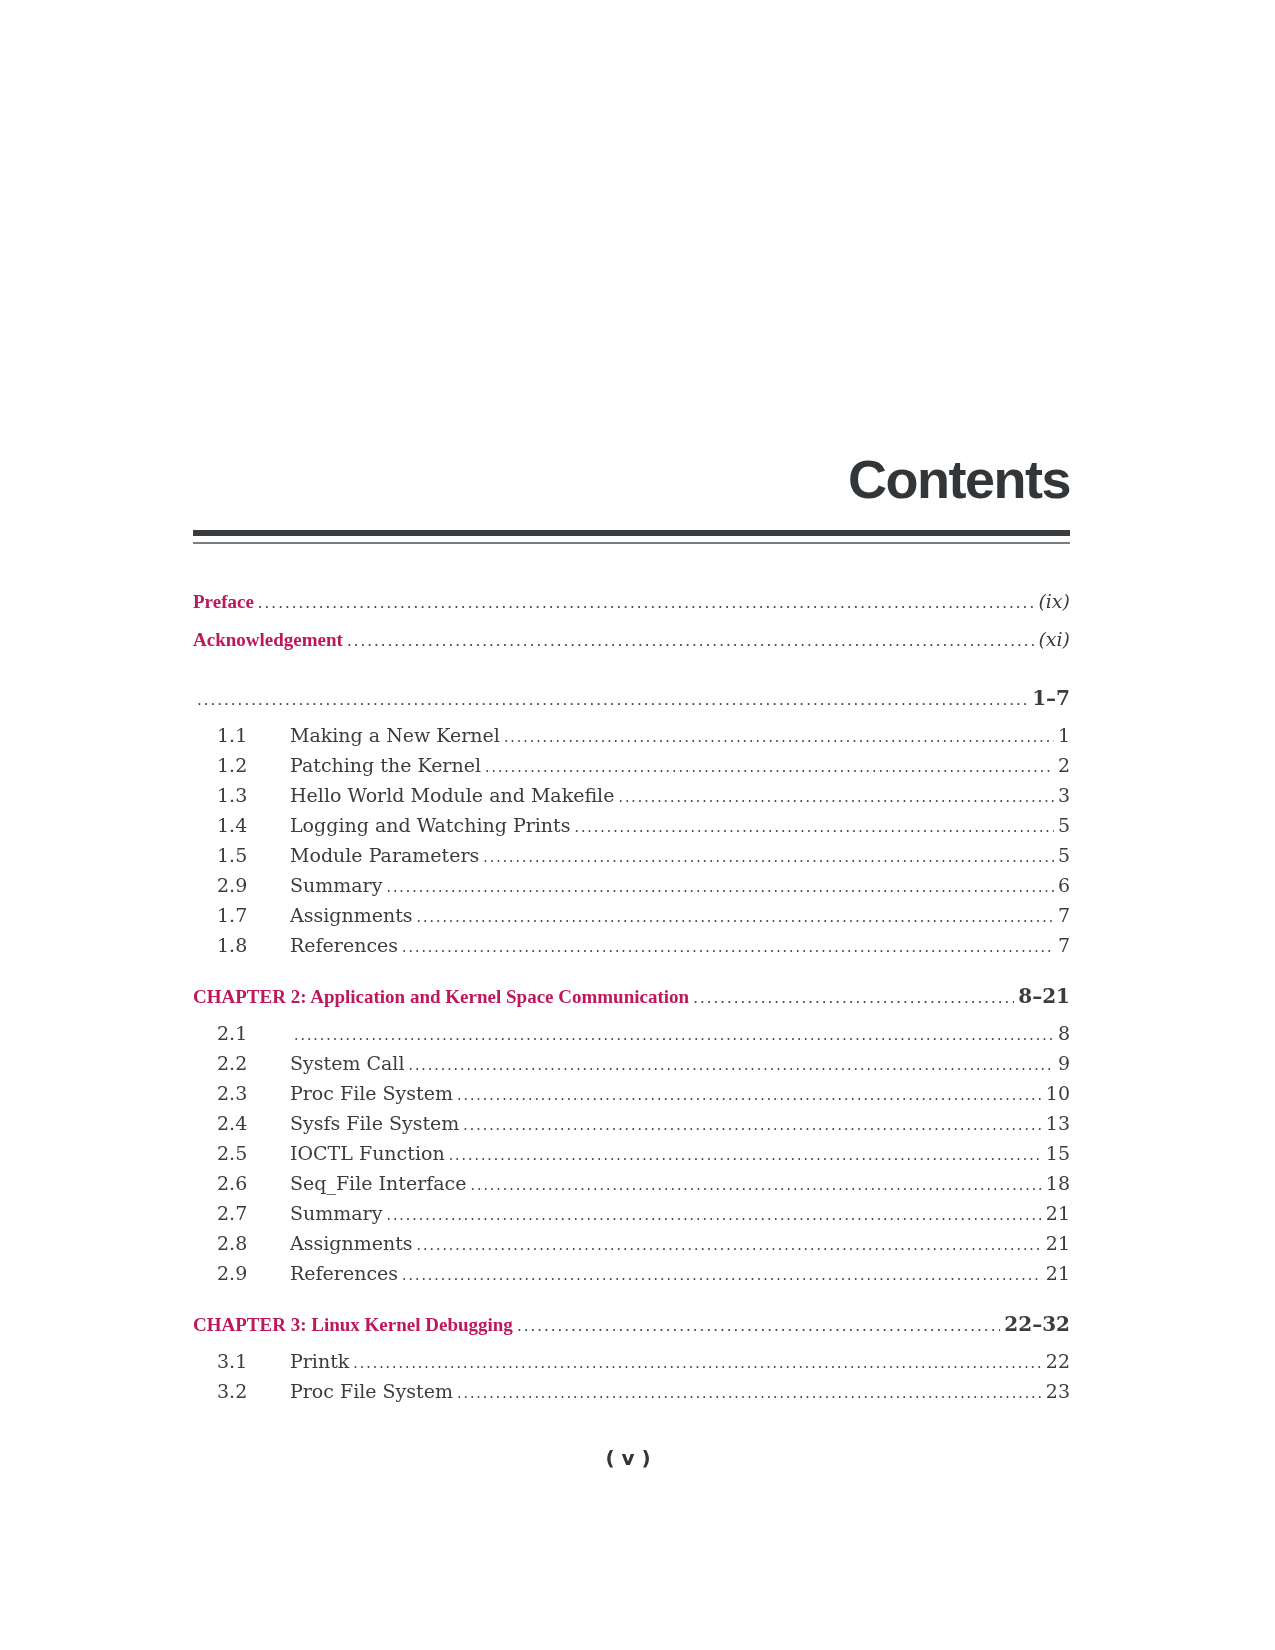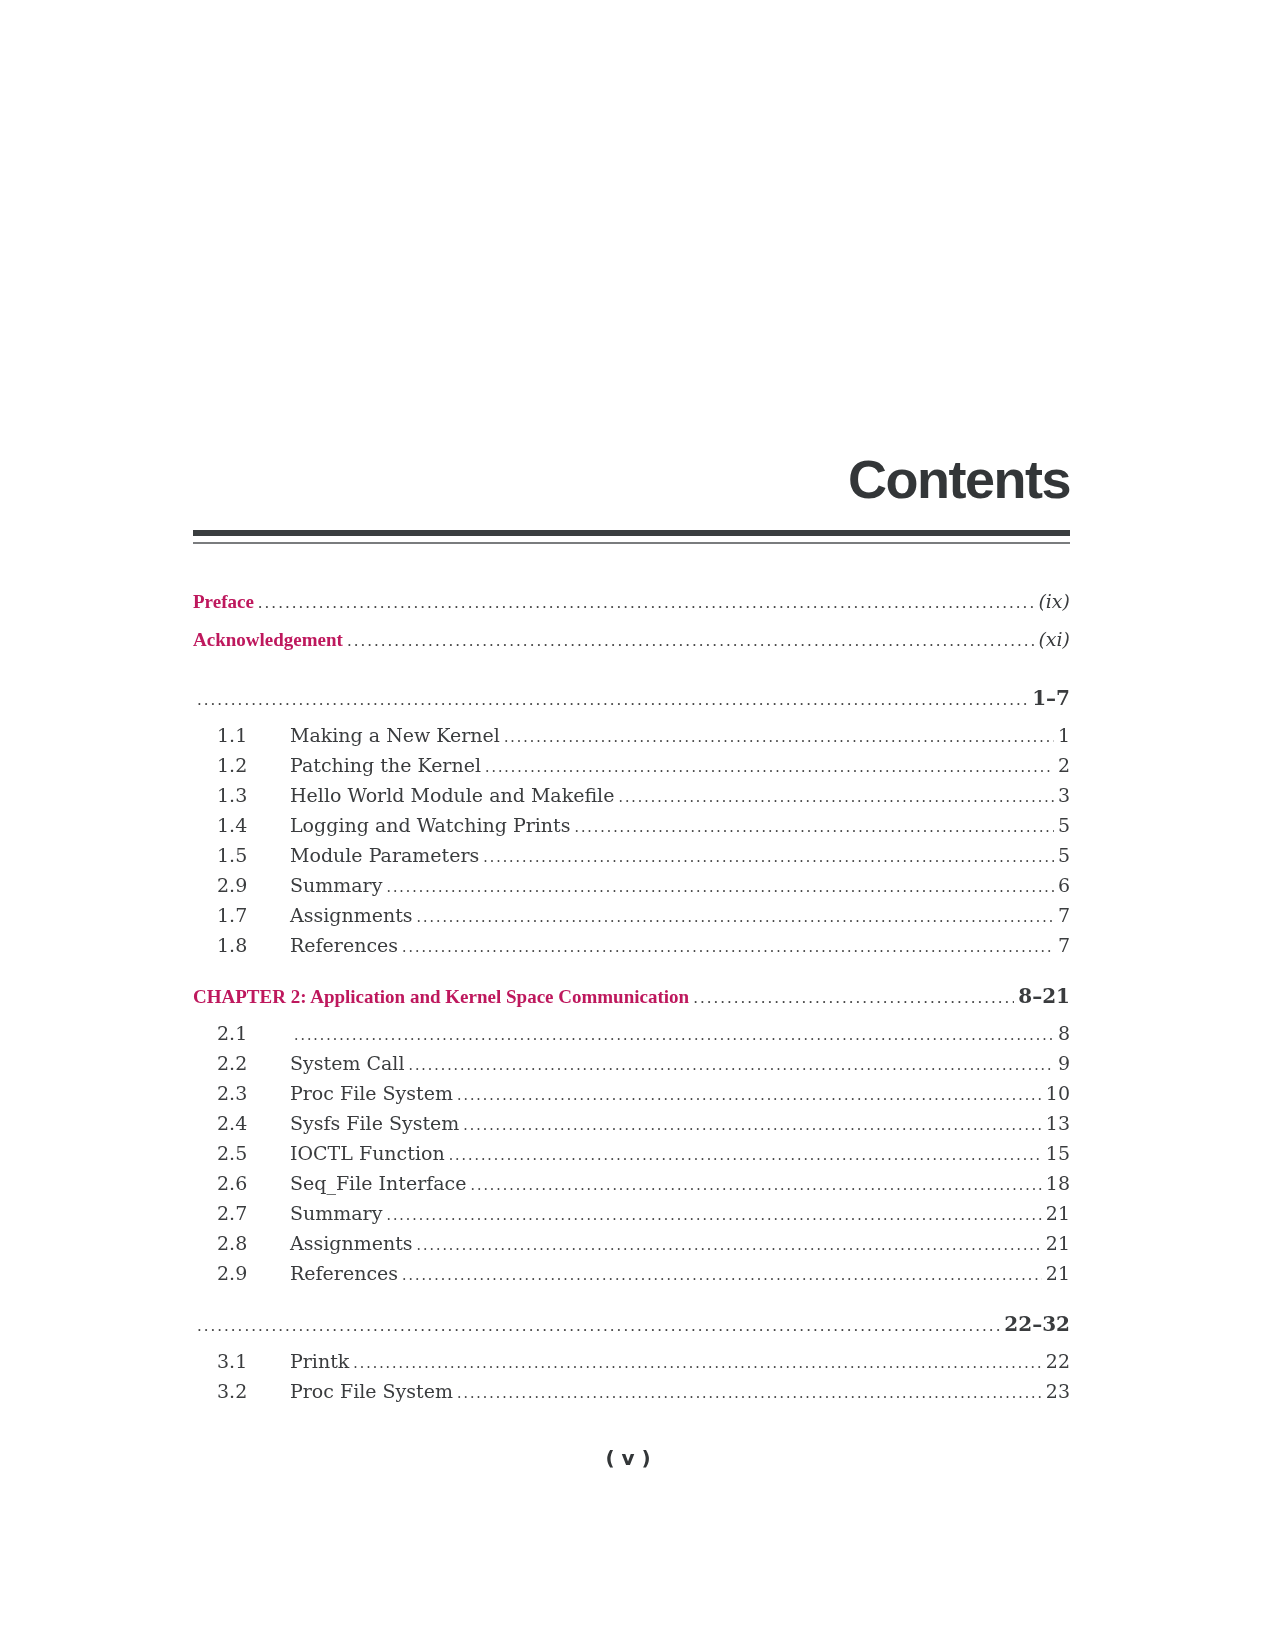--- a/index.html
+++ b/index.html
@@ -168,20 +168,21 @@
     <span class="page">21</span>
   </div>
   <div class="row" style="top:1262px">
     <span class="num">2.9</span>
     <span class="label">References</span>
     <span class="leader"></span>
     <span class="page">21</span>
   </div>
 
   <div class="row chapter" style="top:1312px">
+    <span class="label">CHAPTER 3: Linux Kernel Debugging</span>
     <span class="leader"></span>
     <span class="page">22–32</span>
   </div>
   <div class="row" style="top:1350px">
     <span class="num">3.1</span>
     <span class="label">Printk</span>
     <span class="leader"></span>
     <span class="page">22</span>
   </div>
   <div class="row" style="top:1380px">

